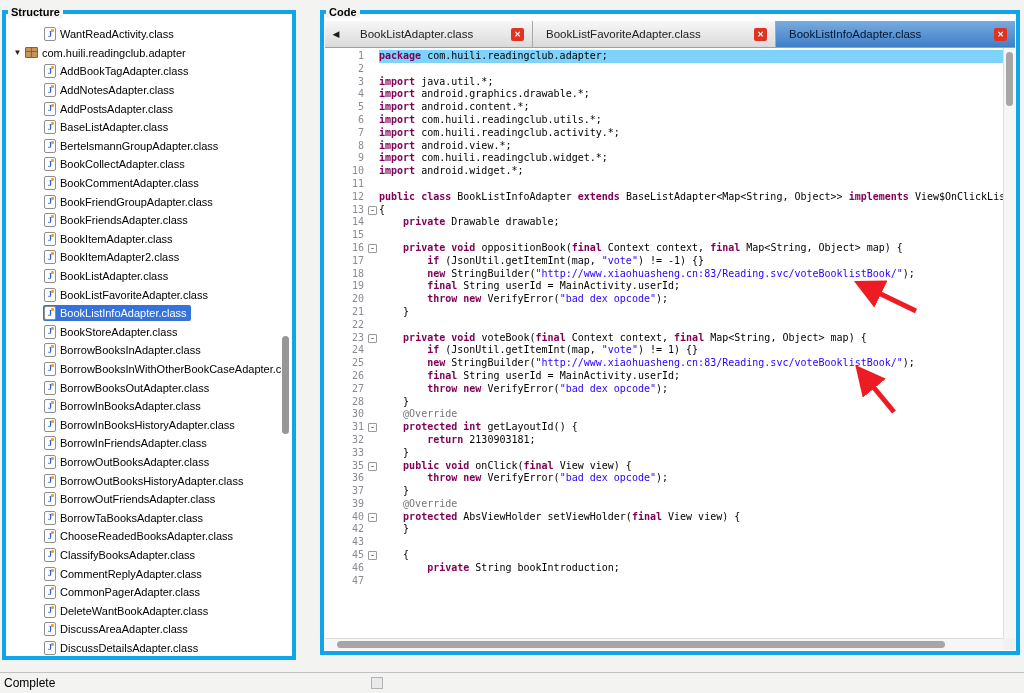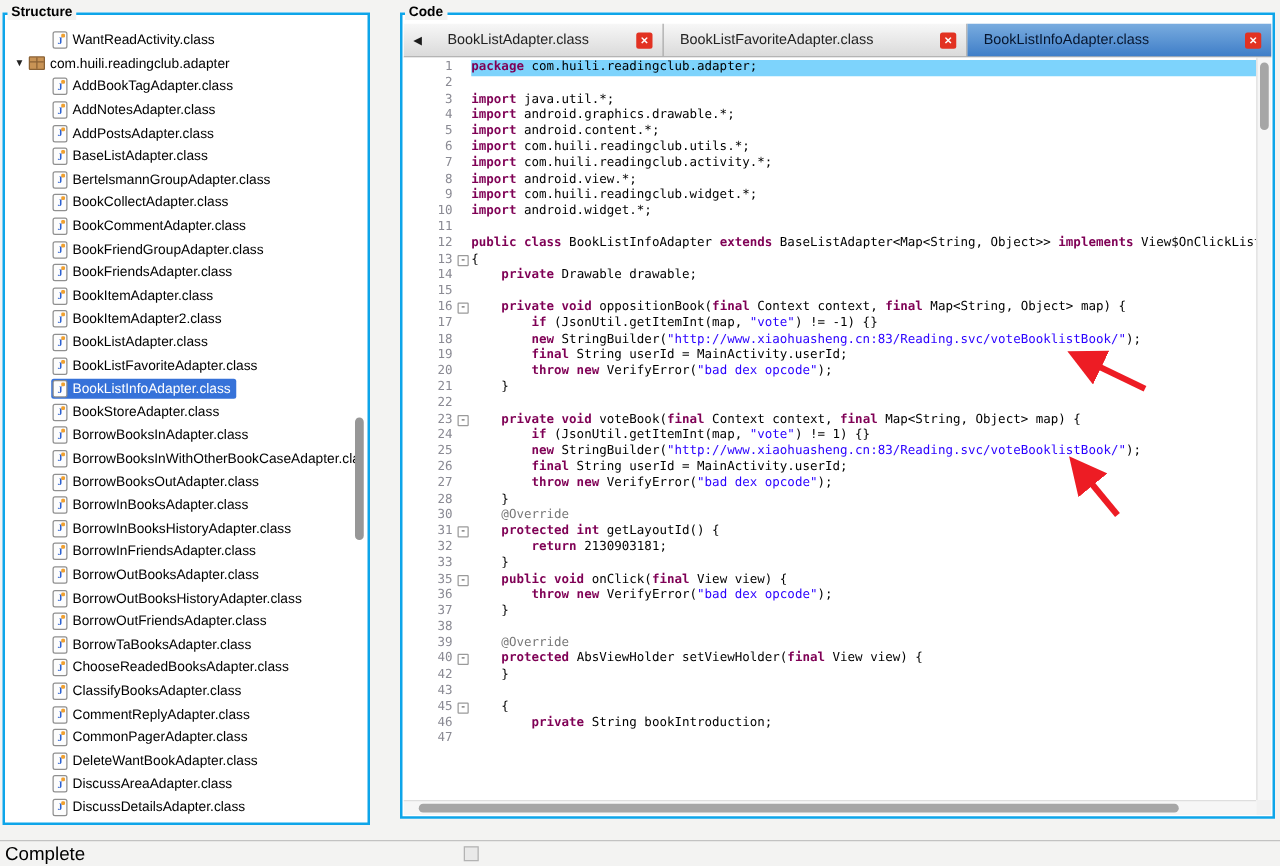--- a/index.html
+++ b/index.html
@@ -1,21 +1,21 @@
 <!DOCTYPE html>
 <html><head>
 <meta charset="utf-8">
 <style>
   * { box-sizing: border-box; }
   html,body { margin:0; padding:0; }
   body {
     width:1024px; height:693px; position:relative; overflow:hidden;
     background:#f3f3f2; font-family:"Liberation Sans", sans-serif;
   }
-  .panel { position:absolute; background:#fff; border:2px solid #0ea5e9; }
+  .panel { position:absolute; background:#fff; border:4px solid #0ea5e9; }
   .panel-title {
     position:absolute; top:-8px; left:2px; background:#f3f3f2;
     padding:0 3px; font-size:11px; font-weight:bold; color:#000; z-index:3;
   }
   
   .structure-panel { left:2px; top:10px; width:294px; height:650px; }
   .tree {
     position:absolute; left:1px; top:1px; right:10px; bottom:1px;
     overflow:hidden; padding-top:10px; font-size:11px; white-space:nowrap;
   }
@@ -73,21 +73,21 @@
   .tk-ann { color:#787878; }
   .tk-pl { color:#000; }
   .code-vscroll { position:absolute; top:34px; right:1px; width:12px; bottom:13px; background:#f6f6f6; border-left:1px solid #dedede; }
   .code-vscroll .thumb { position:absolute; top:4px; left:2px; width:7px; height:54px; background:#a6a6a6; border-radius:4px; }
   .code-hscroll { position:absolute; left:1px; right:13px; bottom:1px; height:12px; background:#f6f6f6; border-top:1px solid #dedede; }
   .code-hscroll .thumb { position:absolute; left:12px; top:2px; height:7px; width:608px; background:#a6a6a6; border-radius:4px; }
   .scroll-corner { position:absolute; right:1px; bottom:1px; width:12px; height:12px; background:#f1f1f1; }
   
   .status-bar {
     position:absolute; left:0; right:0; top:672px; height:21px; border-top:1px solid #c2c2c2;
-    background:#f3f3f2; font-size:15px; color:#000; display:flex; align-items:center; padding-left:4px;
+    background:#f3f3f2; font-size:12px; color:#000; display:flex; align-items:center; padding-left:4px;
   }
   .progress-box { position:absolute; left:371px; top:4px; width:12px; height:12px; background:#e9e9e9; border:1px solid #b3b3b3; }
   
   .arrows { position:absolute; left:0; top:0; width:1024px; height:693px; pointer-events:none; z-index:20; }
 </style>
 </head>
 <body>
 
 <div>
 
@@ -352,21 +352,20 @@
           <div class="cl"><span class="ln">26</span><span class="fold"></span><span class="ct"><span class="tk-pl">        </span><span class="tk-kw">final </span><span class="tk-pl">String userId = MainActivity.userId;</span></span></div>
           <div class="cl"><span class="ln">27</span><span class="fold"></span><span class="ct"><span class="tk-pl">        </span><span class="tk-kw">throw new </span><span class="tk-pl">VerifyError(</span><span class="tk-str">"bad dex opcode"</span><span class="tk-pl">);</span></span></div>
           <div class="cl"><span class="ln">28</span><span class="fold"></span><span class="ct"><span class="tk-pl">    }</span></span></div>
           <div class="cl"><span class="ln">30</span><span class="fold"></span><span class="ct"><span class="tk-ann">    @Override</span></span></div>
           <div class="cl"><span class="ln">31</span><span class="fold"><span class="foldbox">-</span></span><span class="ct"><span class="tk-pl">    </span><span class="tk-kw">protected int </span><span class="tk-pl">getLayoutId() {</span></span></div>
           <div class="cl"><span class="ln">32</span><span class="fold"></span><span class="ct"><span class="tk-pl">        </span><span class="tk-kw">return </span><span class="tk-pl">2130903181;</span></span></div>
           <div class="cl"><span class="ln">33</span><span class="fold"></span><span class="ct"><span class="tk-pl">    }</span></span></div>
           <div class="cl"><span class="ln">35</span><span class="fold"><span class="foldbox">-</span></span><span class="ct"><span class="tk-pl">    </span><span class="tk-kw">public void </span><span class="tk-pl">onClick(</span><span class="tk-kw">final </span><span class="tk-pl">View view) {</span></span></div>
           <div class="cl"><span class="ln">36</span><span class="fold"></span><span class="ct"><span class="tk-pl">        </span><span class="tk-kw">throw new </span><span class="tk-pl">VerifyError(</span><span class="tk-str">"bad dex opcode"</span><span class="tk-pl">);</span></span></div>
           <div class="cl"><span class="ln">37</span><span class="fold"></span><span class="ct"><span class="tk-pl">    }</span></span></div>
-          <div class="cl"><span class="ln">38</span><span class="fold"></span><span class="ct"></span></div>
           <div class="cl"><span class="ln">39</span><span class="fold"></span><span class="ct"><span class="tk-ann">    @Override</span></span></div>
           <div class="cl"><span class="ln">40</span><span class="fold"><span class="foldbox">-</span></span><span class="ct"><span class="tk-pl">    </span><span class="tk-kw">protected </span><span class="tk-pl">AbsViewHolder setViewHolder(</span><span class="tk-kw">final </span><span class="tk-pl">View view) {</span></span></div>
           <div class="cl"><span class="ln">42</span><span class="fold"></span><span class="ct"><span class="tk-pl">    }</span></span></div>
           <div class="cl"><span class="ln">43</span><span class="fold"></span><span class="ct"></span></div>
           <div class="cl"><span class="ln">45</span><span class="fold"><span class="foldbox">-</span></span><span class="ct"><span class="tk-pl">    {</span></span></div>
           <div class="cl"><span class="ln">46</span><span class="fold"></span><span class="ct"><span class="tk-pl">        </span><span class="tk-kw">private </span><span class="tk-pl">String bookIntroduction;</span></span></div>
           <div class="cl"><span class="ln">47</span><span class="fold"></span><span class="ct"></span></div>
         </div>
     </div>
     <div class="code-vscroll">

